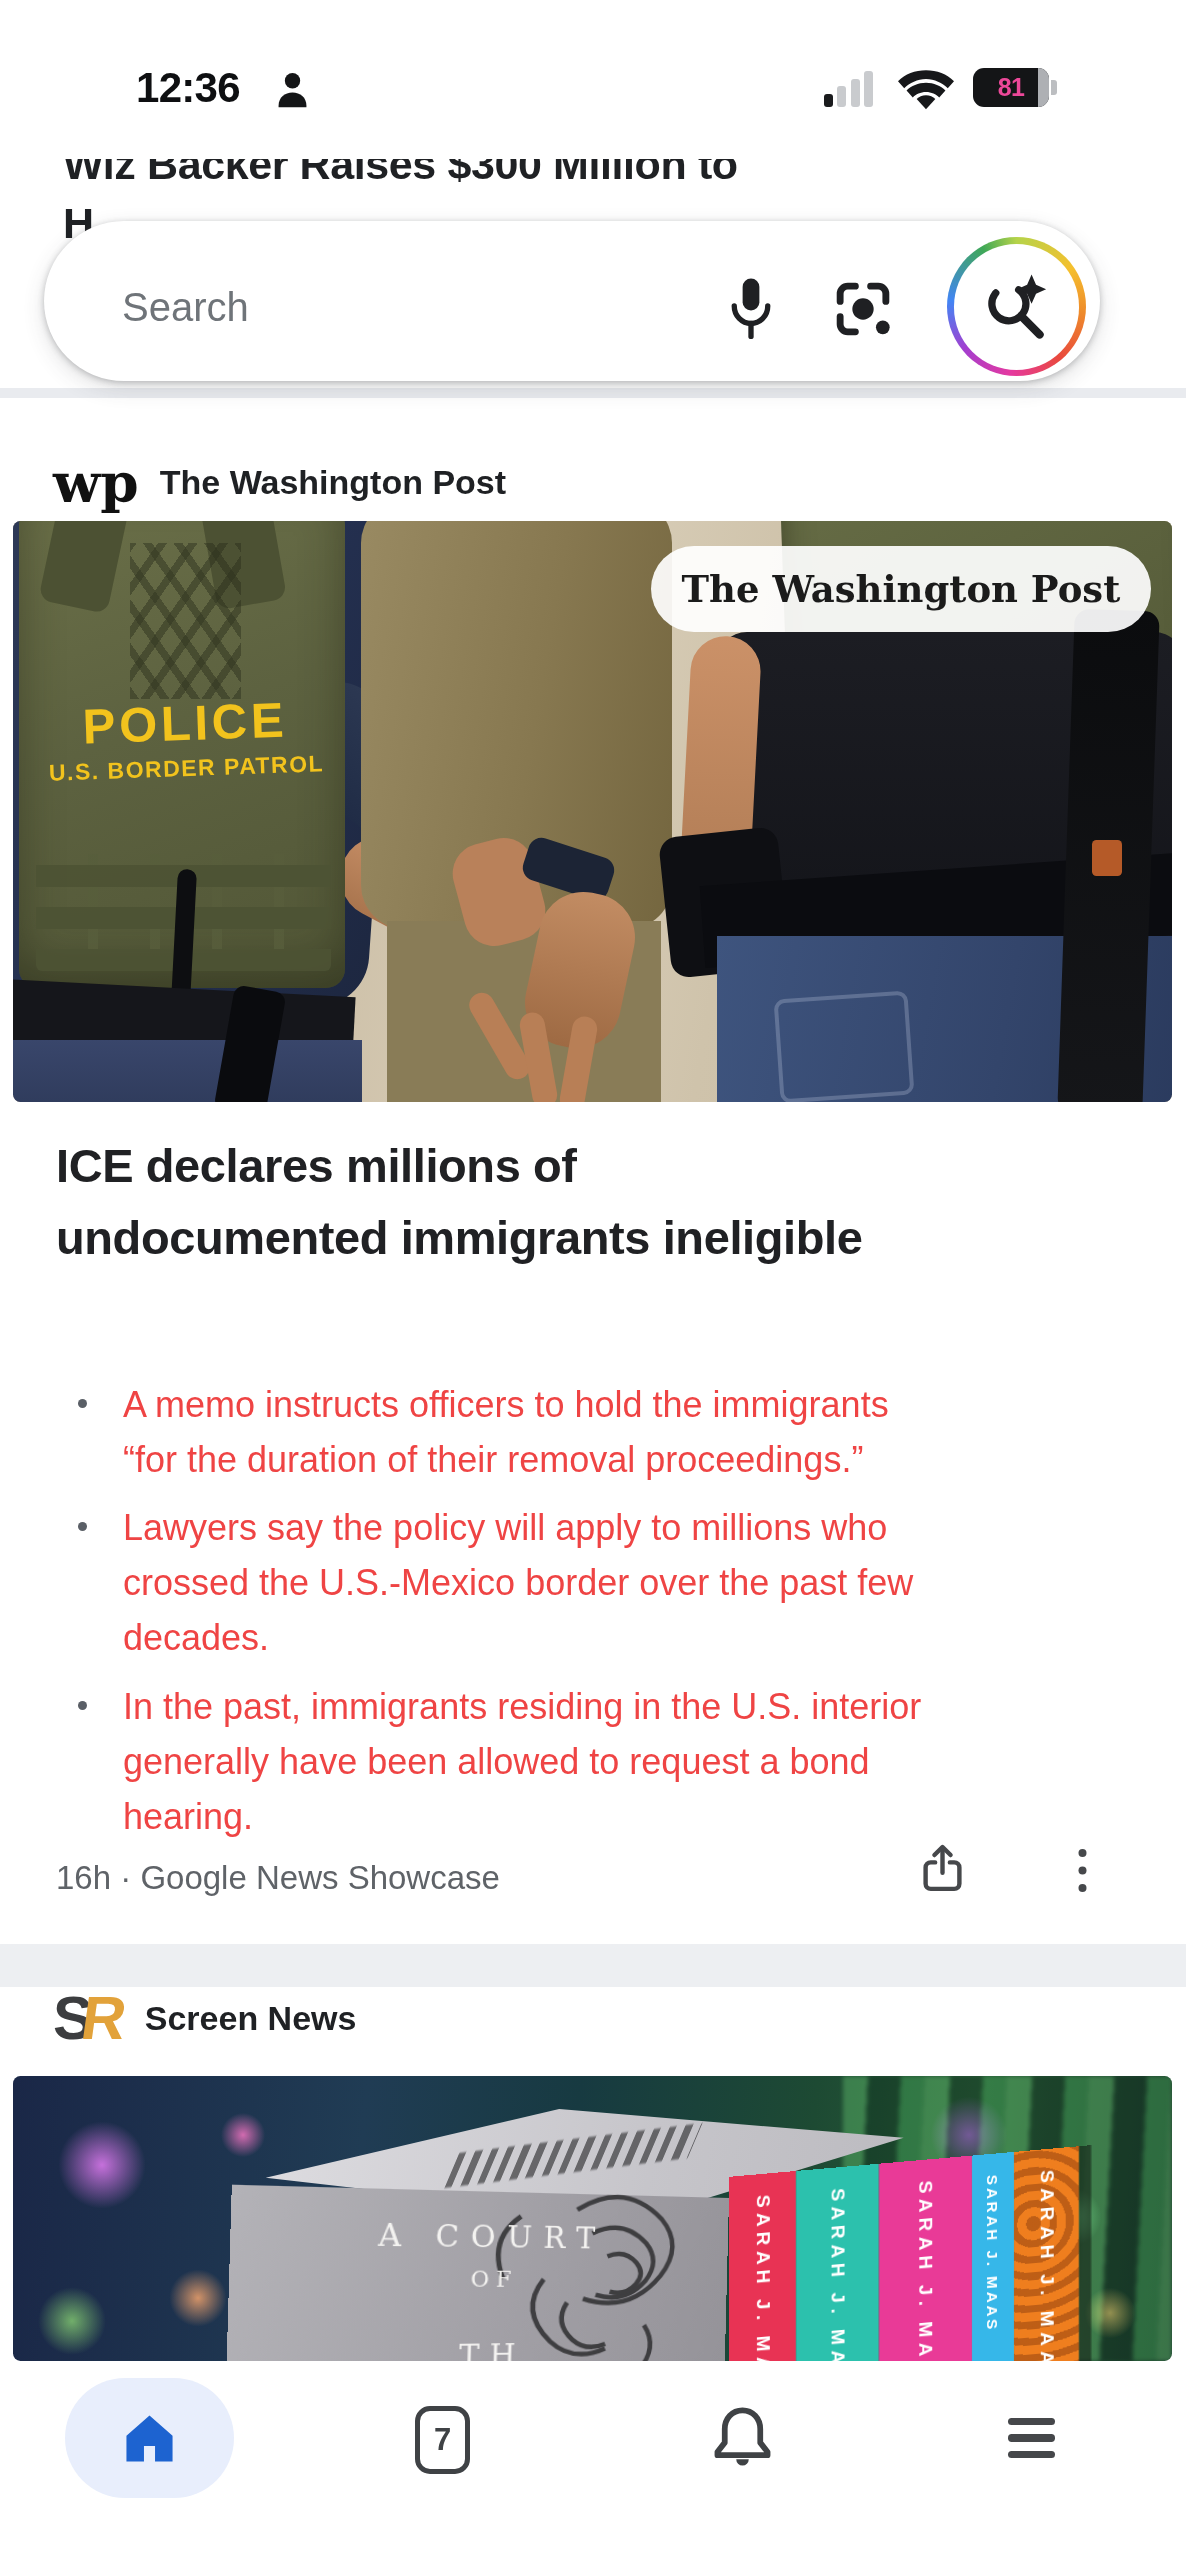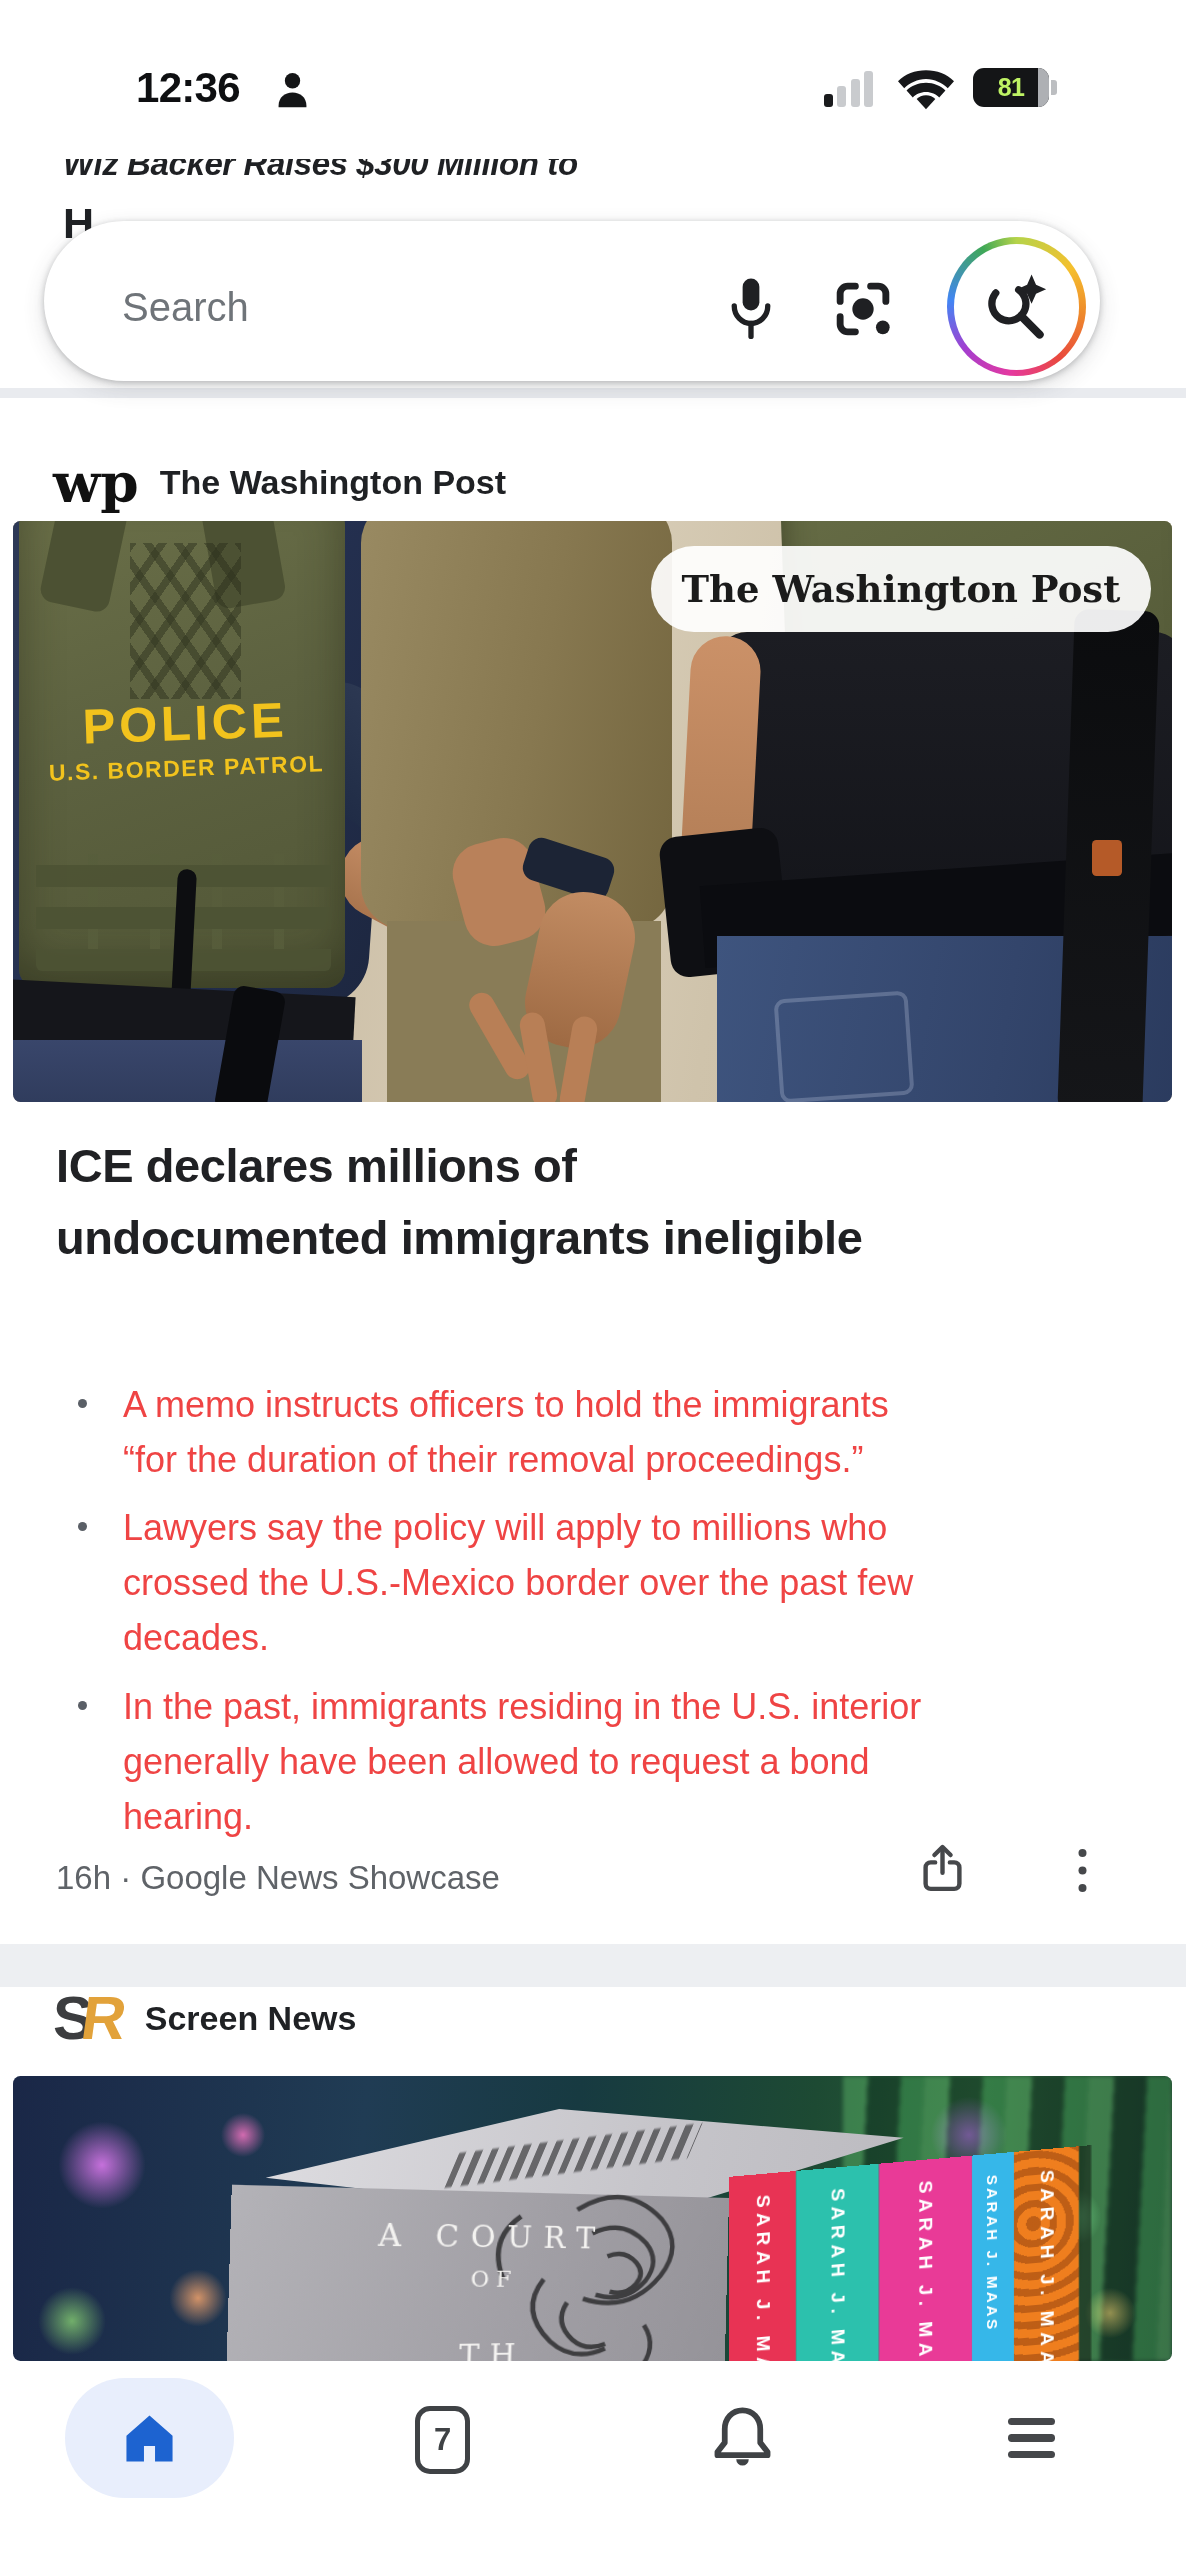--- a/index.html
+++ b/index.html
@@ -3,41 +3,41 @@
 <meta charset="utf-8">
 <style>
   html,body{margin:0;padding:0;}
   body{
     width:1186px;height:2576px;position:relative;overflow:hidden;
     background:#ffffff;font-family:"Liberation Sans",sans-serif;color:#202124;
   }
   .abs{position:absolute;}
 
   
-  .peek-line1{left:63px;top:142px;font-size:33px;font-weight:700;line-height:44px;
-    white-space:nowrap;color:#1f2124;letter-spacing:-0.4px;font-style:italic;}
+  .peek-line1{left:63px;top:142px;font-size:43px;font-weight:700;line-height:44px;
+    white-space:nowrap;color:#1f2124;letter-spacing:-0.4px;}
   .peek-line2{left:63px;top:199px;font-size:43px;font-weight:700;color:#1f2124;}
 
   
   .header-mask{left:0;top:0;width:1010px;height:159px;background:#ffffff;z-index:5;}
   .hairline{left:0;top:388px;width:1186px;height:10.4px;background:#e9ebef;z-index:4;}
   .time{left:136px;top:64px;font-size:42px;font-weight:700;color:#0e0f11;letter-spacing:-0.7px;}
   .person-ic{left:273px;top:71px;}
   .signal{left:824px;top:71px;display:flex;align-items:flex-end;gap:4.4px;height:36px;}
   .signal .bar{width:9px;border-radius:3px;background:#c9cbce;}
   .signal .bar:nth-child(1){height:13.3px;background:#1a1b1d;}
   .signal .bar:nth-child(2){height:21px;}
   .signal .bar:nth-child(3){height:28px;}
   .signal .bar:nth-child(4){height:36px;}
   .wifi-ic{left:898px;top:68px;}
   .battery{left:973px;top:68px;display:flex;align-items:center;}
   .batt-body{position:relative;width:76px;height:39px;border-radius:11px;background:#141517;overflow:hidden;
     display:flex;align-items:center;justify-content:center;}
   .batt-empty{position:absolute;right:0;top:0;width:11px;height:100%;background:#aeb0b4;}
-  .batt-pct{position:relative;color:#bef264;font-size:25px;font-weight:700;z-index:1;letter-spacing:-0.7px;}
+  .batt-pct{position:relative;color:#ec4899;font-size:25px;font-weight:700;z-index:1;letter-spacing:-0.7px;}
   .batt-tip{width:6px;height:15px;border-radius:0 3px 3px 0;background:#bcbec1;margin-left:2.2px;}
 
   
   .search-pill{left:44px;top:221px;width:1056px;height:160px;border-radius:86px;background:#fff;z-index:6;
     box-shadow:0 1.5px 6px rgba(60,64,67,.30), 0 7.4px 21px rgba(60,64,67,.16);}
   .search-label{position:absolute;left:78px;top:64px;font-size:40px;color:#6f7479;}
   .mic-btn{position:absolute;left:681px;top:53px;width:52px;height:67px;}
   .lens-btn{position:absolute;left:787px;top:56px;width:64px;height:64px;}
   .ai-btn{position:absolute;left:903px;top:16.3px;width:139px;height:139px;border-radius:50%;
     background:conic-gradient(#b5d34a 0deg,#f5c02e 55deg,#ee8b2b 95deg,#e9493d 140deg,#e5399f 185deg,#a43ecf 230deg,#4285f4 275deg,#3fa857 330deg,#b5d34a 360deg);}

